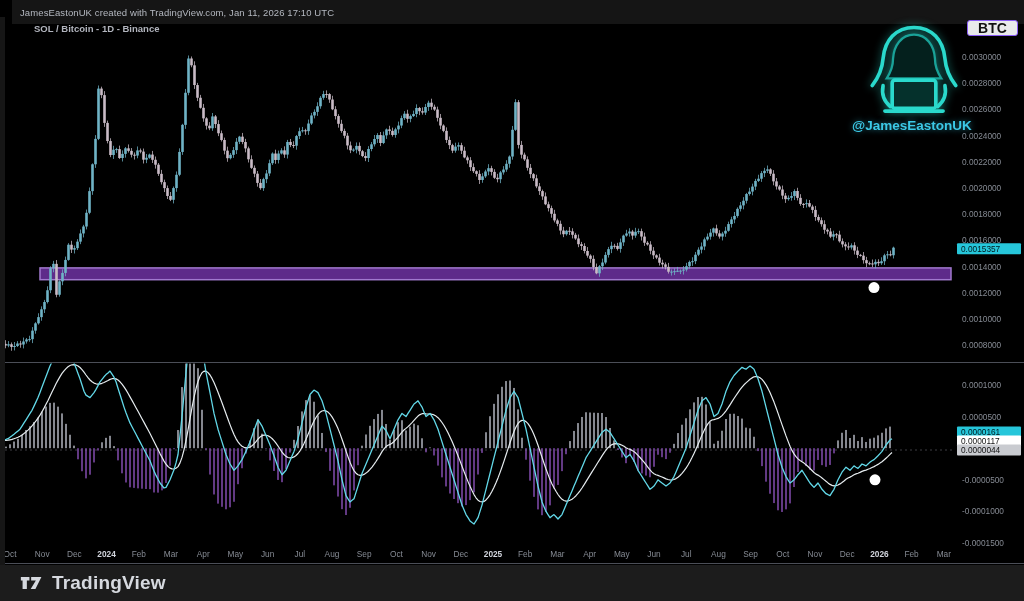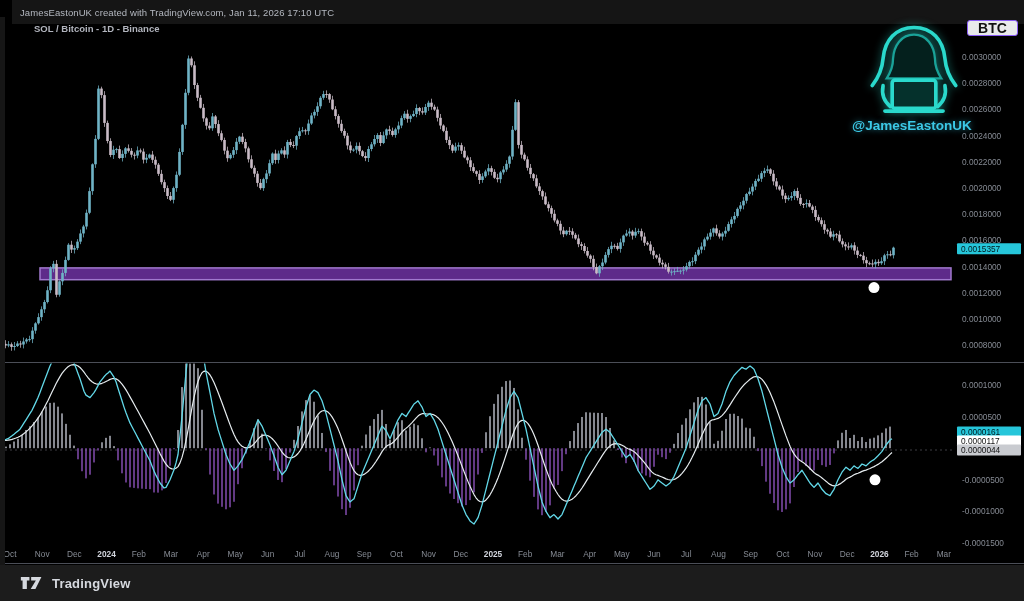--- a/index.html
+++ b/index.html
@@ -13,21 +13,21 @@
   .btcbtn{position:absolute;left:967px;top:20px;width:51px;height:16px;background:#e9eaec;
           border:1px solid #8b5cf6;border-radius:3px;color:#111;font-size:14px;font-weight:bold;
           display:flex;align-items:center;justify-content:center;z-index:6;cursor:pointer;box-sizing:border-box;}
   .logo{position:absolute;left:858px;top:22px;width:112px;height:100px;z-index:6;
         filter:drop-shadow(0 0 4px rgba(42,217,204,.55));}
   .wmark{position:absolute;left:852px;top:118px;width:124px;text-align:left;color:#3cc8e6;
          font-size:13.5px;font-weight:bold;z-index:6;text-shadow:0 0 6px rgba(60,200,230,.6);}
   .ftr{position:absolute;left:0;top:565px;width:1024px;height:36px;background:#1c1c1c;z-index:5;
        display:flex;align-items:center;}
   .ftr .mark{margin-left:20px;margin-right:8px;display:flex;align-items:center;}
-  .ftr .brand{color:#d6d9df;font-size:13px;font-weight:bold;letter-spacing:.2px;text-align:center;}
+  .ftr .brand{color:#d6d9df;font-size:19px;font-weight:bold;letter-spacing:.2px;text-align:center;}
   svg.canvas{position:absolute;left:0;top:0;z-index:1;}
   text{font-family:"Liberation Sans",sans-serif;}
 </style>
 </head>
 <body>
 
 <div class="stage">
 
   <svg class="canvas" id="chart-svg" width="1024" height="601">
       <defs>

